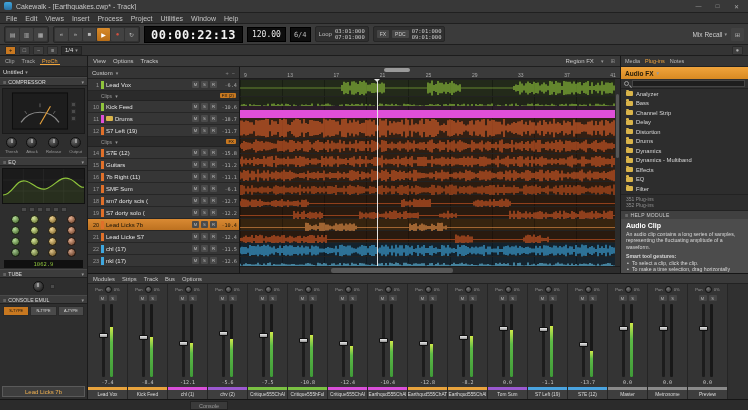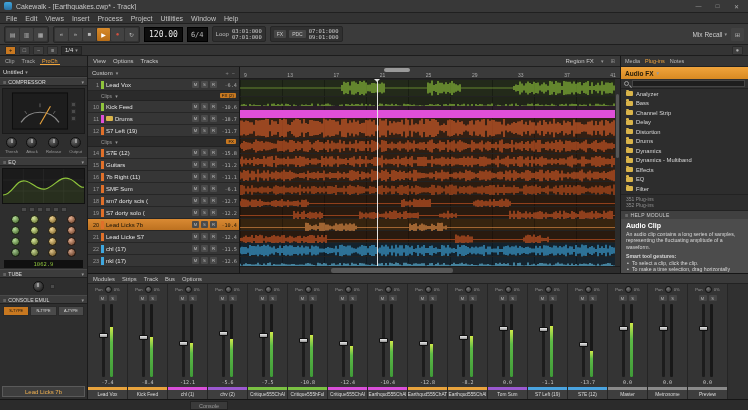--- a/index.html
+++ b/index.html
@@ -239,20 +239,21 @@
       <span class="tb-btn">▦</span>
     </div>
     <div class="tb-group">
       <span class="tb-btn">«</span>
       <span class="tb-btn">»</span>
       <span class="tb-btn">■</span>
       <span class="tb-btn play">▶</span>
       <span class="tb-btn rec">●</span>
       <span class="tb-btn">↻</span>
     </div>
+    <div class="time-display">00:00:22:13</div>
     <div class="tempo-display">120.00</div>
     <div class="meter-display">6/4</div>
     <div class="mini-module">
       <span class="mini-label">Loop</span>
       <span class="mini-times">
         <span>03:01:000</span>
         <span>07:01:000</span>
       </span>
     </div>
     <div class="mini-module">

